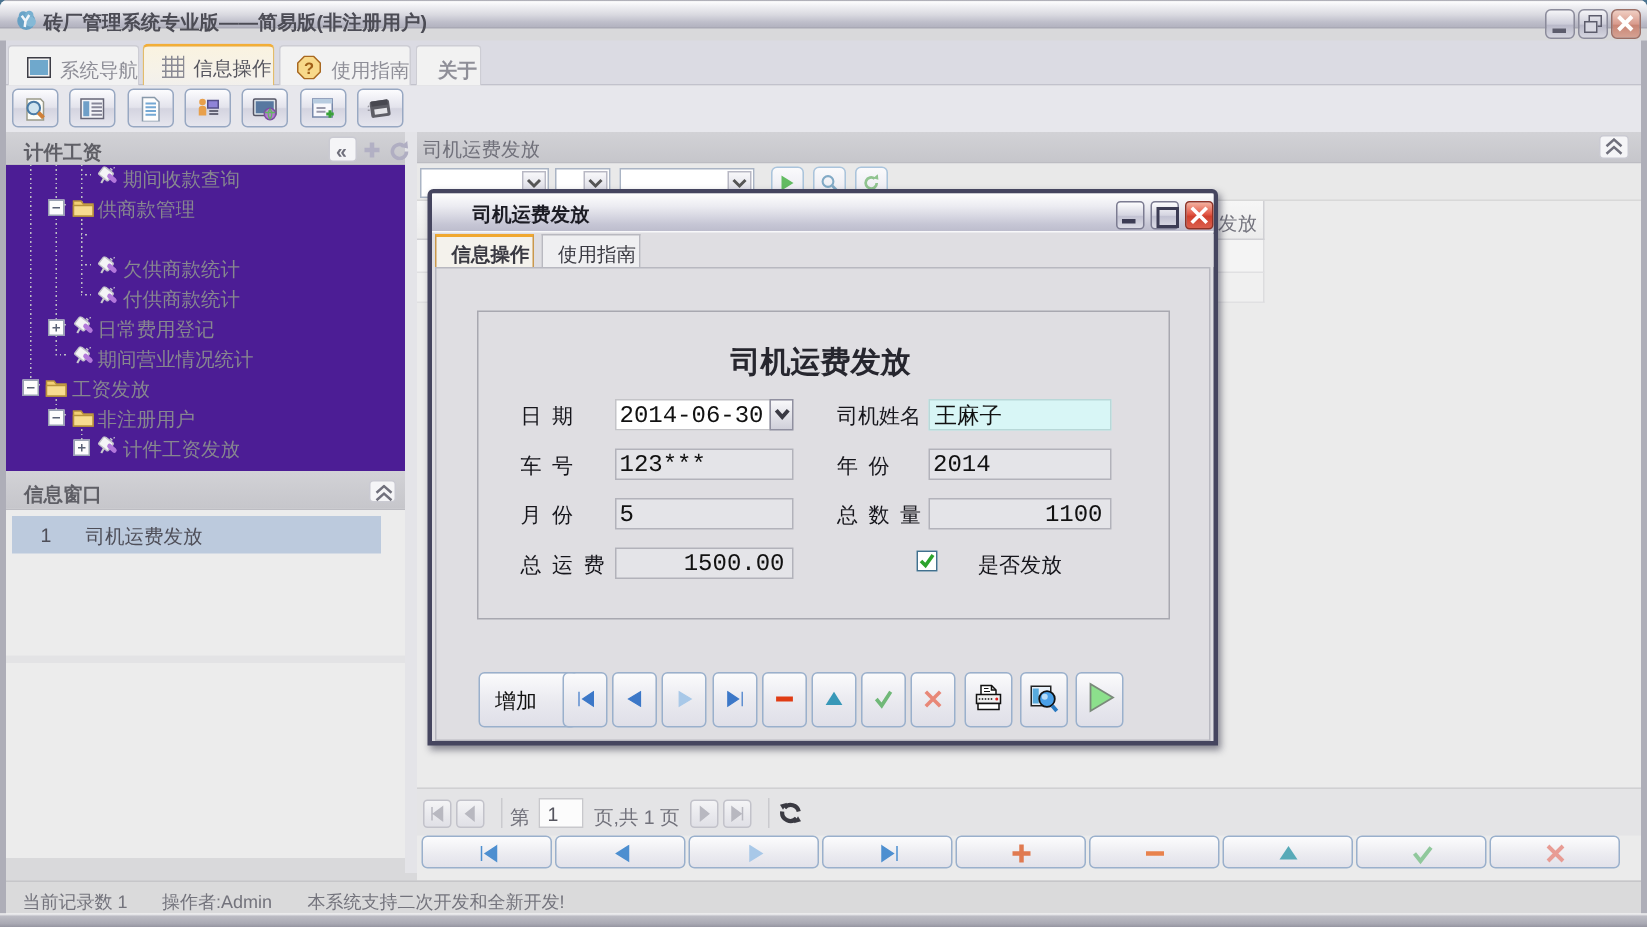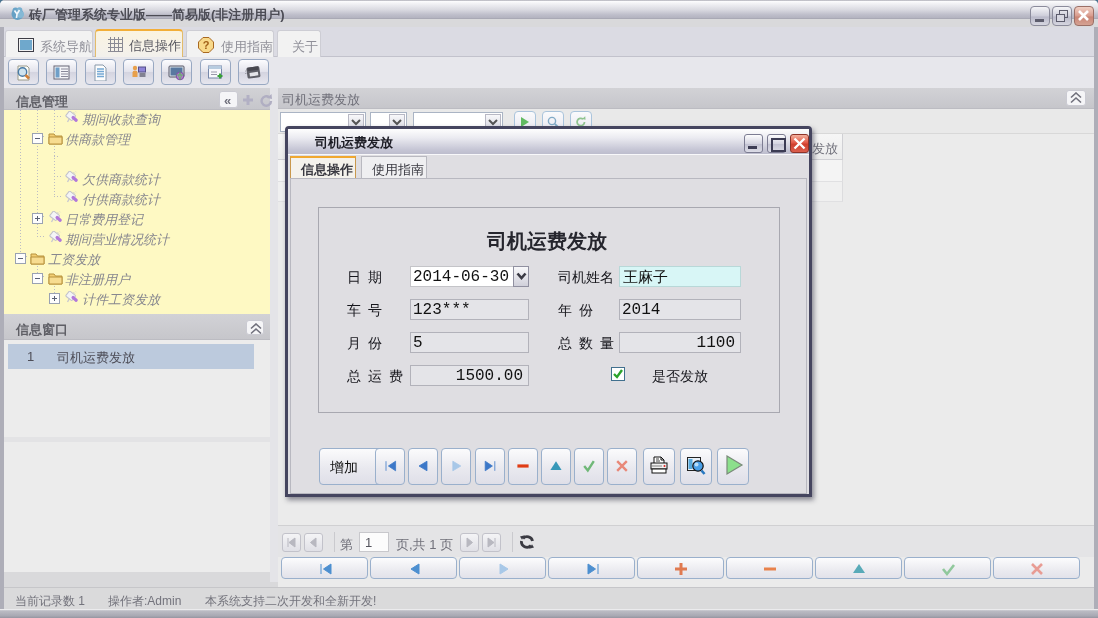--- a/index.html
+++ b/index.html
@@ -23,21 +23,21 @@
 
 #toolbar{position:absolute;left:0;top:57px;width:1098px;height:31px;background:#e7e7ec;}
 .tbtn{position:absolute;top:2px;width:31px;height:26px;border:1px solid #98a8c2;border-radius:4px;background:linear-gradient(#fcfcfe,#e3e3ec 48%,#d4d4e0 52%,#e6e6ee);}
 .tbtn svg{position:absolute;left:7px;top:4px;}
 
 #leftpanel{position:absolute;left:4px;top:88px;width:266px;height:484px;background:#ececec;}
 .phdr{position:absolute;left:0;width:266px;background:linear-gradient(#d2d2d6,#c6c6cb);border-bottom:1px solid #bcbcc2;font-size:13px;font-weight:bold;color:#5f5f66;}
 .phdr .t{position:absolute;left:12px;top:5px;}
 .collbtn{position:absolute;top:3px;width:20px;height:17px;background:#f5f5f7;border:1px solid #cacad2;border-radius:3px;color:#70707c;}
 
-#tree{position:absolute;left:0;top:22px;width:266px;height:204px;background:#fef9c3;overflow:hidden;font-size:13px;color:#87878f;font-style:italic;}
+#tree{position:absolute;left:0;top:22px;width:266px;height:204px;background:#4c1d95;overflow:hidden;font-size:13px;color:#87878f;}
 .trow{position:absolute;height:20px;left:0;width:266px;}
 .trow .lbl{position:absolute;top:3px;}
 .ebox{position:absolute;top:5px;width:11px;height:11px;background:#fdfdfd;border:1px solid #9aa2b2;}
 .ebox:after{content:"";position:absolute;left:2px;top:4px;width:5px;height:1px;background:#5a6275;}
 .ebox.plus:before{content:"";position:absolute;left:4px;top:2px;width:1px;height:5px;background:#5a6275;}
 .ticon{position:absolute;top:3px;width:15px;height:14px;}
 
 #infolist{position:absolute;left:0;top:252px;width:266px;height:97px;background:#ececec;}
 #selrow{position:absolute;left:4px;top:4px;width:246px;height:25px;background:#bccadd;font-size:13px;color:#4e4e58;}
 
@@ -132,21 +132,21 @@
         <span style="left:33px;top:6px;">信息操作</span>
       </div>
     <div class="mtab" style="left:186px;width:88px;">
         <svg width="16" height="16" style="position:absolute;left:11px;top:6px">
           <polygon points="5,0.5 11,0.5 15.5,5 15.5,11 11,15.5 5,15.5 0.5,11 0.5,5" fill="#f8d98a" stroke="#a86820"></polygon>
           <text x="8" y="12" font-size="11" font-weight="bold" text-anchor="middle" fill="#a06018">?</text>
         </svg>
         <span style="left:34px;">使用指南</span>
       </div>
     <div class="mtab" style="left:277px;width:44px;">
-        <span style="left:14px;">关于</span>
+        <span style="left:14px;font-weight:bold;">关于</span>
       </div>
   </div>
   <div id="toolbar">
       <div class="tbtn" id="tb0" style="left: 8px;">
         <svg width="17" height="17" viewBox="0 0 17 17" style="position:absolute;left:6px;top:4px">
           <path d="M3 2h9l2 2v12H3z" fill="#fdfdf8" stroke="#9a9a8a"></path>
           <circle cx="7.5" cy="8" r="4.2" fill="#cfe4ef" stroke="#4a7ba6" stroke-width="1.4"></circle>
           <path d="M10.5 11l3.5 3.5" stroke="#d08038" stroke-width="2.6"></path>
         </svg>
       </div>
@@ -196,21 +196,21 @@
           </g>
           <path d="M1.2 6.5L0 7.5M1.5 9.5H0" stroke="#9a9aa4" stroke-width=".9"></path>
         </svg>
       </div>
     </div>
   <div id="lborder"></div>
     <div id="rborder"></div>
   <div style="position:absolute;left:270px;top:88px;width:8px;height:494px;background:#e4e4e8;"></div>
   <div id="leftpanel">
     <div class="phdr" style="top:0;height:22px;">
-        <span class="t">信息管理</span>
+        <span class="t">计件工资</span>
       <div class="collbtn" style="left:215px;width:19px;">
           <span style="position:absolute;left:4px;top:1px;font-size:13px;">«</span>
         </div>
       <svg width="12" height="12" style="position:absolute;left:238px;top:6px">
           <path d="M6 1v10M1 6h10" stroke="#b2b0c4" stroke-width="3"></path>
         </svg>
       <svg width="13" height="13" style="position:absolute;left:256px;top:6px">
           <path d="M11 7a4.7 4.7 0 1 1-1.8-3.7" stroke="#b0aec2" stroke-width="2.4" fill="none"></path>
           <path d="M11.5 0l0.5 5-5-1z" fill="#b0aec2"></path>
         </svg>

